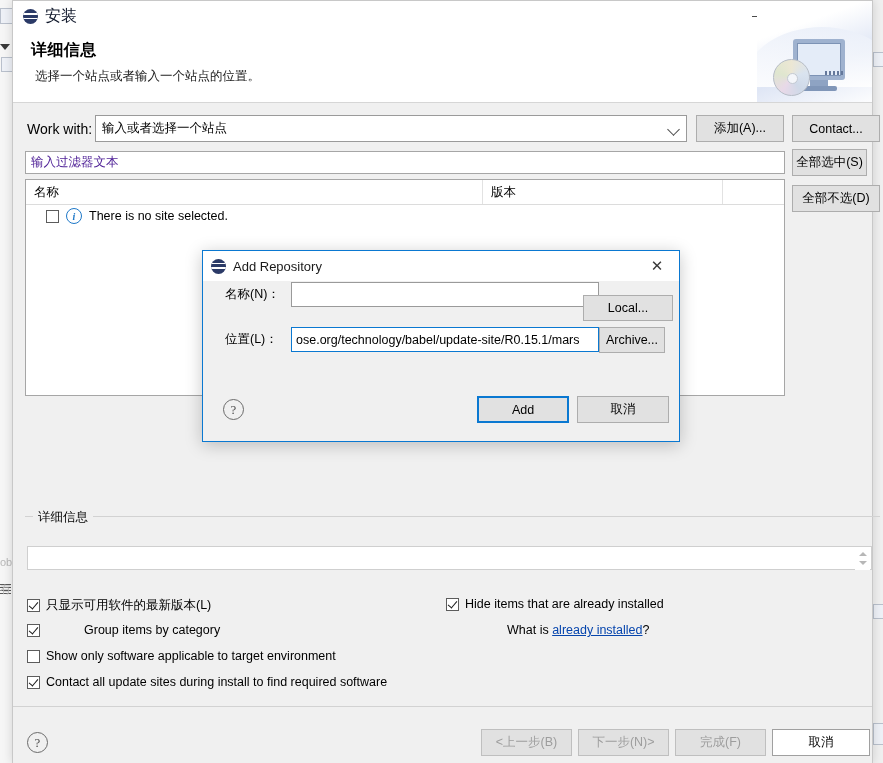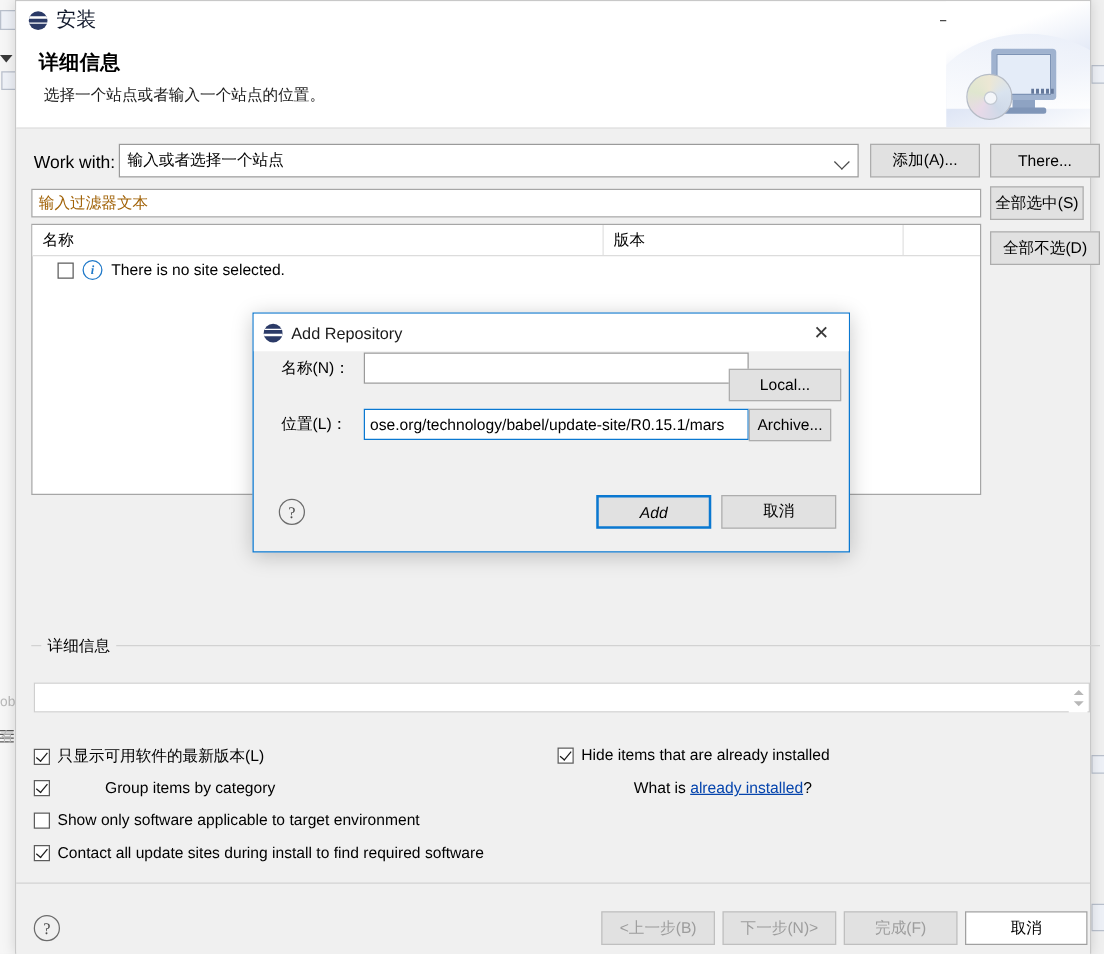--- a/index.html
+++ b/index.html
@@ -110,21 +110,21 @@
   .btn.disabled { color: #9d9d9d; background: #e1e1e1; border-color: #bfbfbf; }
 
   .btn-add-site { position: absolute; left: 683px; top: 0; width: 88px; height: 27px; }
   .btn-manage   { position: absolute; left: 779px; top: 0; width: 88px; height: 27px; }
 
   .filter-input {
     position: absolute; left: 12px; top: 48px; width: 760px; height: 23px;
     background: #fff; border: 1px solid #a6a6a6; box-sizing: border-box;
     display: flex; align-items: center;
   }
-  .filter-input span { margin-left: 5px; font-size: 12.5px; color: #a16207; }
+  .filter-input span { margin-left: 5px; font-size: 12.5px; color: #4c1d95; }
   .btn-select-all   { position: absolute; left: 779px; top: 46px; width: 75px; height: 27px; }
   .btn-deselect-all { position: absolute; left: 779px; top: 82px; width: 88px; height: 27px; }
 
   
   .table-box {
     position: absolute; left: 12px; top: 76px; width: 760px; height: 217px;
     background: #fff; border: 1px solid #a6a6a6; box-sizing: border-box;
   }
   .thead { height: 24px; display: flex; border-bottom: 1px solid #dcdcdc; background: #fff; }
   .th { font-size: 12.5px; display: flex; align-items: center; padding-left: 8px; box-sizing: border-box;
@@ -203,21 +203,21 @@
   .row-name .m-field { width: 308px; }
   .row-loc { left: 22px; top: 76px; }
   .row-loc .m-lbl { width: 66px; }
   .row-loc .m-field { width: 308px; }
   .m-btn { position: absolute; height: 26px; }
   .mb-local   { left: 380px; top: 44px; width: 90px; }
   .mb-archive { left: 380px; top: 76px; width: 66px; margin-left: 16px; }
   .m-help { position: absolute; left: 20px; top: 148px; width: 19px; height: 19px; border-radius: 50%;
             border: 1.4px solid #6b6b6b; color: #4a4a4a; font-size: 13px;
             display: flex; align-items: center; justify-content: center; font-family: "Liberation Serif", serif; }
-  .mb-add    { left: 274px; top: 145px; width: 92px; height: 27px; border: 2px solid #0a78d1; font-style: italic; }
+  .mb-add    { left: 274px; top: 145px; width: 92px; height: 27px; border: 2px solid #0a78d1; }
   .mb-cancel { left: 374px; top: 145px; width: 92px; height: 27px; }
 </style>
 </head>
 <body>
 
 <div id="bg-layer">
   <div class="bg-strip-left"></div>
   <div class="bg-strip-right"></div>
   <div class="bg-chip" style="left:0px; top:8px; width:11px; height:14px;"></div>
   <div class="bg-tri" style="left:0px; top:44px;"></div>
@@ -270,21 +270,21 @@
 
   <div id="body-area">
 
     <div class="row-workwith">
       <div class="lbl-workwith">Work with:</div>
       <div class="combo">
         <span class="cv">输入或者选择一个站点</span>
         <span class="chev"></span>
       </div>
       <div class="btn btn-add-site">添加(A)...</div>
-      <div class="btn btn-manage">There...</div>
+      <div class="btn btn-manage">Contact...</div>
     </div>
 
     <div class="filter-input">
       <span>输入过滤器文本</span>
     </div>
     <div class="btn btn-select-all">全部选中(S)</div>
     <div class="btn btn-deselect-all">全部不选(D)</div>
 
     <div class="table-box">
       <div class="thead">

